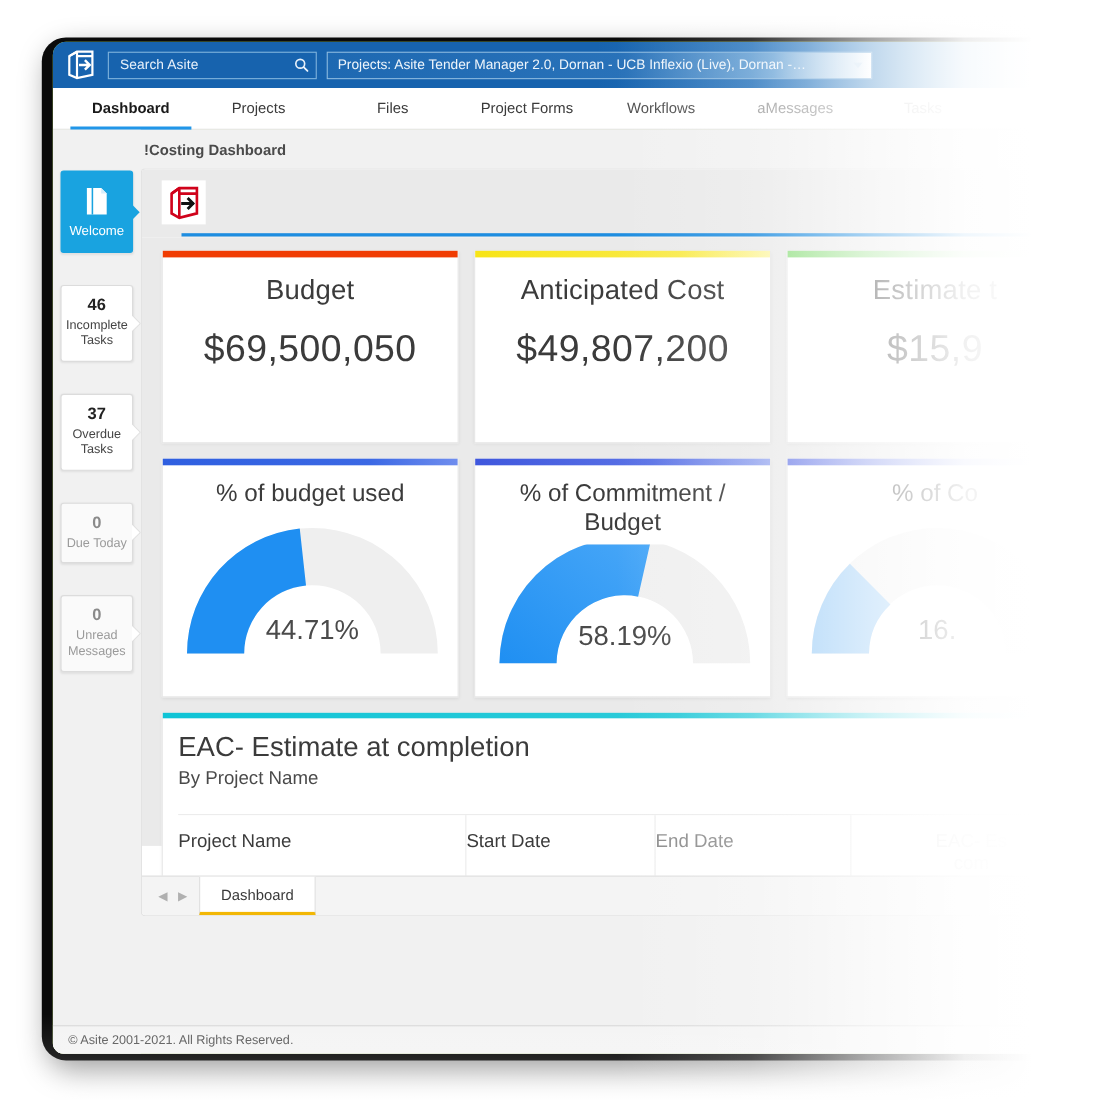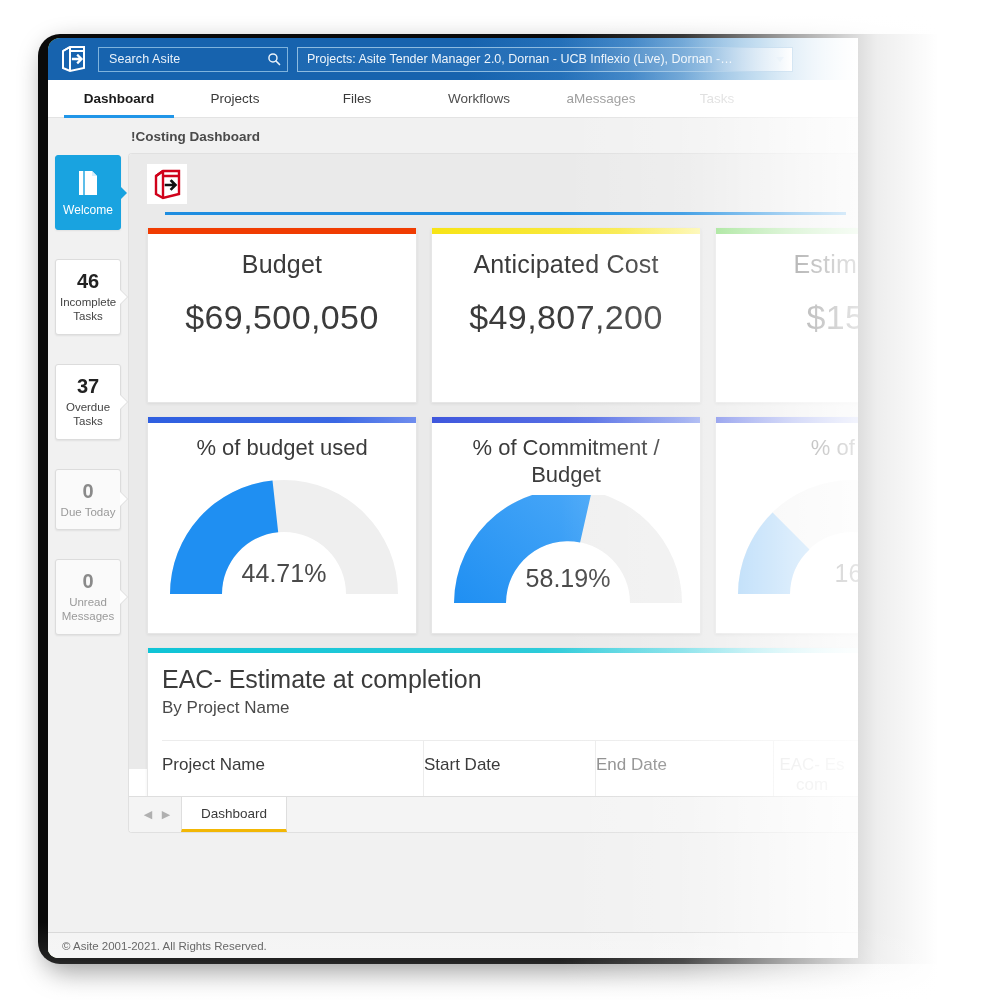--- a/index.html
+++ b/index.html
@@ -21,21 +21,21 @@
     width: 960px; height: 930px;
     background: #0a0a0a;
     border-radius: 22px 0 0 22px;
     box-shadow: 6px 10px 26px rgba(0,0,0,0.40);
   }
 
   
   #app-window {
     position: absolute;
     left: 48px; top: 38px;
-    width: 810px; height: 920px;
+    width: 952px; height: 920px;
     background: #bef264;
     border-radius: 12px 0 0 10px;
     overflow: hidden;
   }
 
   
   #topbar {
     position: relative;
     height: 42px;
     background: #1763ae;
@@ -137,21 +137,21 @@
   .rail-card::after {
     content: ""; position: absolute;
     right: -7px; top: 50%; transform: translateY(-50%);
     width: 0; height: 0;
     border-top: 7px solid transparent;
     border-bottom: 7px solid transparent;
     border-left: 7px solid #ffffff;
     filter: drop-shadow(1px 0 0 #dcdcdc);
   }
   .rail-card.active::after { border-left-color: #19a3e0; filter: none; }
-  .rail-count { font-size: 20px; font-weight: bold; color: #222; line-height: 1.2; margin-bottom: 3px; }
+  .rail-count { font-size: 15px; font-weight: bold; color: #222; line-height: 1.2; margin-bottom: 3px; }
   .rail-label { font-size: 11.5px; color: #444; line-height: 1.2; }
   .rail-card.active .rail-label { color: #fff; font-size: 12px; }
   .rail-icon { width: 26px; height: 30px; margin: 0 auto 5px; }
   .rail-card.dim .rail-count { color: #8a8a8a; font-weight: bold; }
   .rail-card.dim .rail-label { color: #9a9a9a; }
   .rail-card.dim { background: #fafafa; }
 
   
   #content {
     flex: 1; position: relative;
@@ -335,20 +335,23 @@
 
     <div id="navbar">
       <div class="nav-tab active" style="width:110px">
         <span>Dashboard</span>
       </div>
       <div class="nav-tab" style="width:122px">
         <span>Projects</span>
       </div>
       <div class="nav-tab" style="width:122px">
         <span>Files</span>
+      </div>
+      <div class="nav-tab" style="width:122px">
+        <span>Project Forms</span>
       </div>
       <div class="nav-tab" style="width:122px;color:#4e4e4e">
         <span>Workflows</span>
       </div>
       <div class="nav-tab" style="width:122px;color:#9b9b9b">
         <span>aMessages</span>
       </div>
       <div class="nav-tab" style="width:110px;color:#d5d5d5">
         <span>Tasks</span>
       </div>

